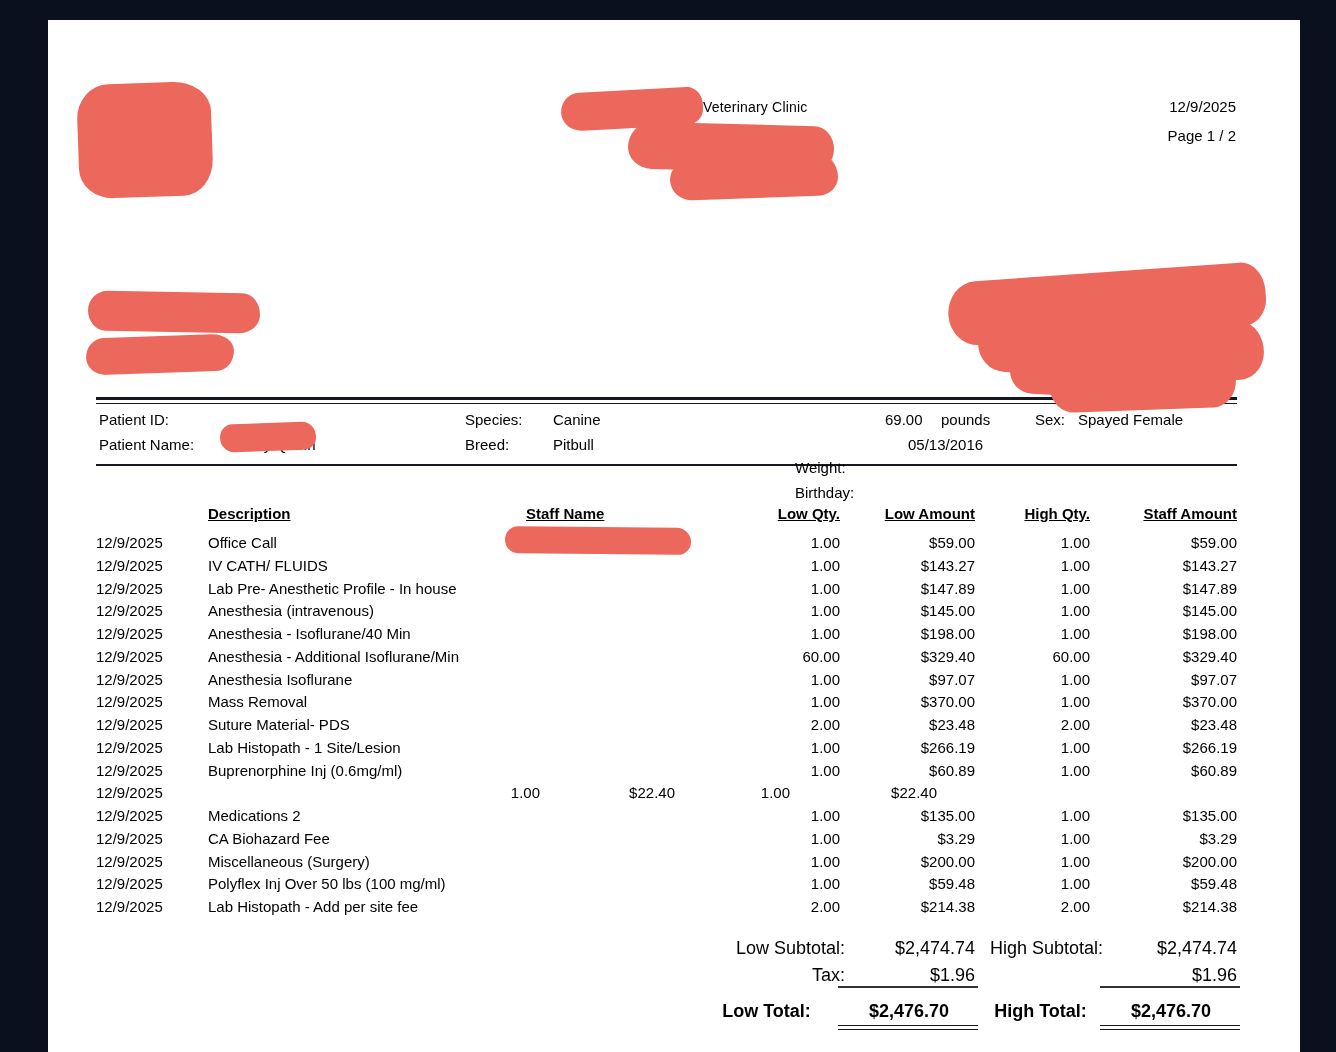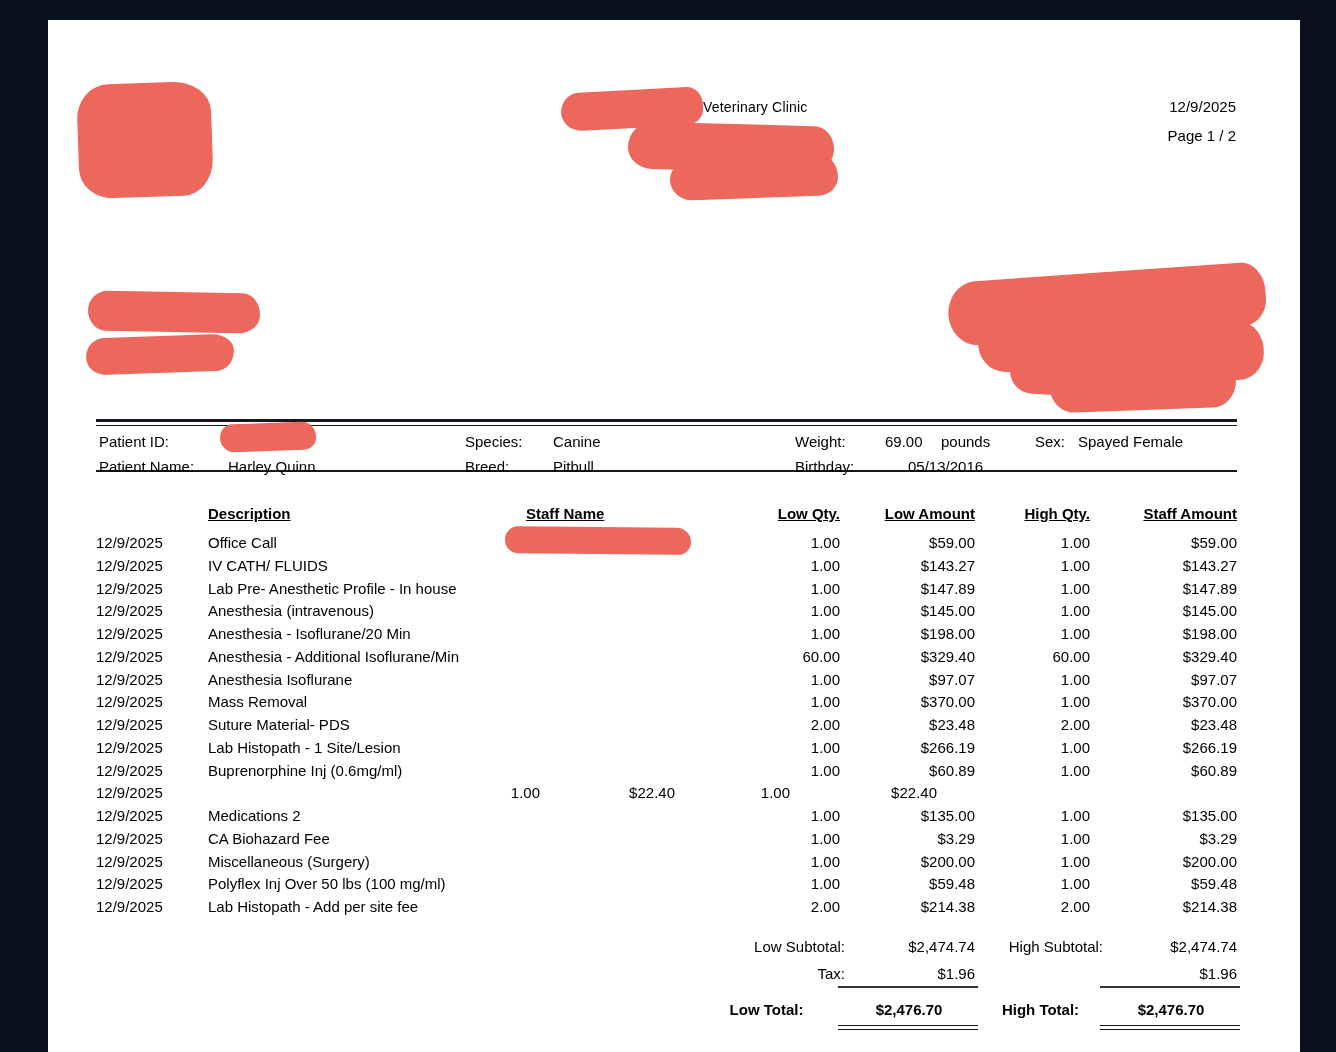--- a/index.html
+++ b/index.html
@@ -28,46 +28,46 @@
   .blob-addr1 { left: 40px; top: 272px; width: 172px; height: 40px; border-radius: 22px 20px 24px 20px / 55% 60% 50% 58%; transform: rotate(1deg); }
   .blob-addr2 { left: 38px; top: 316px; width: 148px; height: 37px; border-radius: 20px 24px 20px 22px / 58% 50% 60% 52%; transform: rotate(-2deg); }
   .blob-r1 { left: 900px; top: 252px; width: 318px; height: 64px; border-radius: 34px 28px 30px 34px / 60% 55% 50% 58%; transform: rotate(-4deg); }
   .blob-r2 { left: 930px; top: 298px; width: 286px; height: 58px; border-radius: 30px 26px 28px 30px / 55% 58% 52% 55%; transform: rotate(2deg); }
   .blob-r3 { left: 1002px; top: 338px; width: 186px; height: 52px; border-radius: 26px 24px 26px 26px / 58% 52% 55% 50%; transform: rotate(-2deg); }
   .blob-r4 { left: 962px; top: 330px; width: 130px; height: 46px; border-radius: 24px; transform: rotate(3deg); }
   .blob-patient-id { left: 172px; top: 403px; width: 96px; height: 28px; border-radius: 14px 16px 14px 16px / 55% 60% 50% 58%; transform: rotate(-2deg); }
   .blob-staff { left: 457px; top: 507px; width: 186px; height: 27px; border-radius: 14px 16px 14px 14px / 55% 58% 52% 55%; transform: rotate(0.6deg); }
 
   
-  .patient-box { position: absolute; left: 48px; top: 399px; width: 1141px; height: 53px; border-bottom: 2px solid #15181f; }
+  .patient-box { position: absolute; left: 48px; top: 377px; width: 1141px; height: 69px; border-bottom: 2px solid #15181f; }
   .patient-box .line-a { width: 100%; height: 2.5px; background: #15181f; }
   .patient-box .line-b { width: 100%; height: 1.5px; background: #15181f; margin-top: 3px; }
   .patient-box .abs { font-size: 15px; }
   .pi-r1 { top: 14px; } .pi-r2 { top: 39px; }
   .pi-c1 { left: 3px; } .pi-c1v { left: 132px; }
   .pi-c2 { left: 369px; } .pi-c2v { left: 457px; }
-  .pi-c3 { left: 699px; } .pi-w { left: 789px; } .pi-wu { left: 845px; } .pi-bd { left: 812px; }
+  .pi-c3 { left: 699px; margin-top: 48px; } .pi-w { left: 789px; } .pi-wu { left: 845px; } .pi-bd { left: 812px; }
   .pi-c4 { left: 939px; } .pi-c4v { left: 982px; }
 
   
   .items-table { position: absolute; left: 48px; top: 486px; width: 1141px; font-size: 15px; }
   .t-row { display: flex; line-height: 22.75px; }
   .t-head { line-height: 16px; margin-bottom: 10px; font-weight: bold; }
   .t-head .cell > span { text-decoration: underline; }
   .cell { flex: none; white-space: nowrap; overflow: visible; }
   .c-date { width: 112px; text-align: left; }
   .c-desc { width: 300px; text-align: left; }
   .c-staff { width: 195px; text-align: left; padding-left: 18px; }
   .c-lowqty { width: 137px; text-align: right; }
   .c-lowamt { width: 135px; text-align: right; }
   .c-highqty { width: 115px; text-align: right; }
   .c-highamt { width: 147px; text-align: right; }
 
   
-  .tot { font-size: 15px; text-align: right; }
+  .tot { font-size: 18px; text-align: right; }
   .tot.b { font-weight: bold; text-align: center; }
   .t-lowlabel { left: 640px; width: 157px; }
   .t-lowval   { left: 795px; width: 132px; }
   .t-highlabel{ left: 930px; width: 125px; }
   .t-highval  { left: 1057px; width: 132px; }
   .y-sub { top: 918px; } .y-tax { top: 945px; } .y-tot { top: 981px; }
   .rule-single { position: absolute; height: 0; border-top: 2px solid #333; width: 140px; top: 966px; }
   .rule-low { left: 790px; } .rule-high { left: 1052px; }
   .rule-double { position: absolute; height: 5px; border-top: 1.5px solid #15181f; border-bottom: 1.5px solid #15181f; width: 140px; top: 1005px; }
 </style>
@@ -160,21 +160,21 @@
     <div class="cell c-date">12/9/2025</div>
     <div class="cell c-desc">Anesthesia (intravenous)</div>
     <div class="cell c-staff"></div>
     <div class="cell c-lowqty">1.00</div>
     <div class="cell c-lowamt">$145.00</div>
     <div class="cell c-highqty">1.00</div>
     <div class="cell c-highamt">$145.00</div>
   </div>
           <div class="t-row">
     <div class="cell c-date">12/9/2025</div>
-    <div class="cell c-desc">Anesthesia - Isoflurane/20 Min</div>
+    <div class="cell c-desc">Anesthesia - Isoflurane/40 Min</div>
     <div class="cell c-staff"></div>
     <div class="cell c-lowqty">1.00</div>
     <div class="cell c-lowamt">$198.00</div>
     <div class="cell c-highqty">1.00</div>
     <div class="cell c-highamt">$198.00</div>
   </div>
           <div class="t-row">
     <div class="cell c-date">12/9/2025</div>
     <div class="cell c-desc">Anesthesia - Additional Isoflurane/Min</div>
     <div class="cell c-staff"></div>

